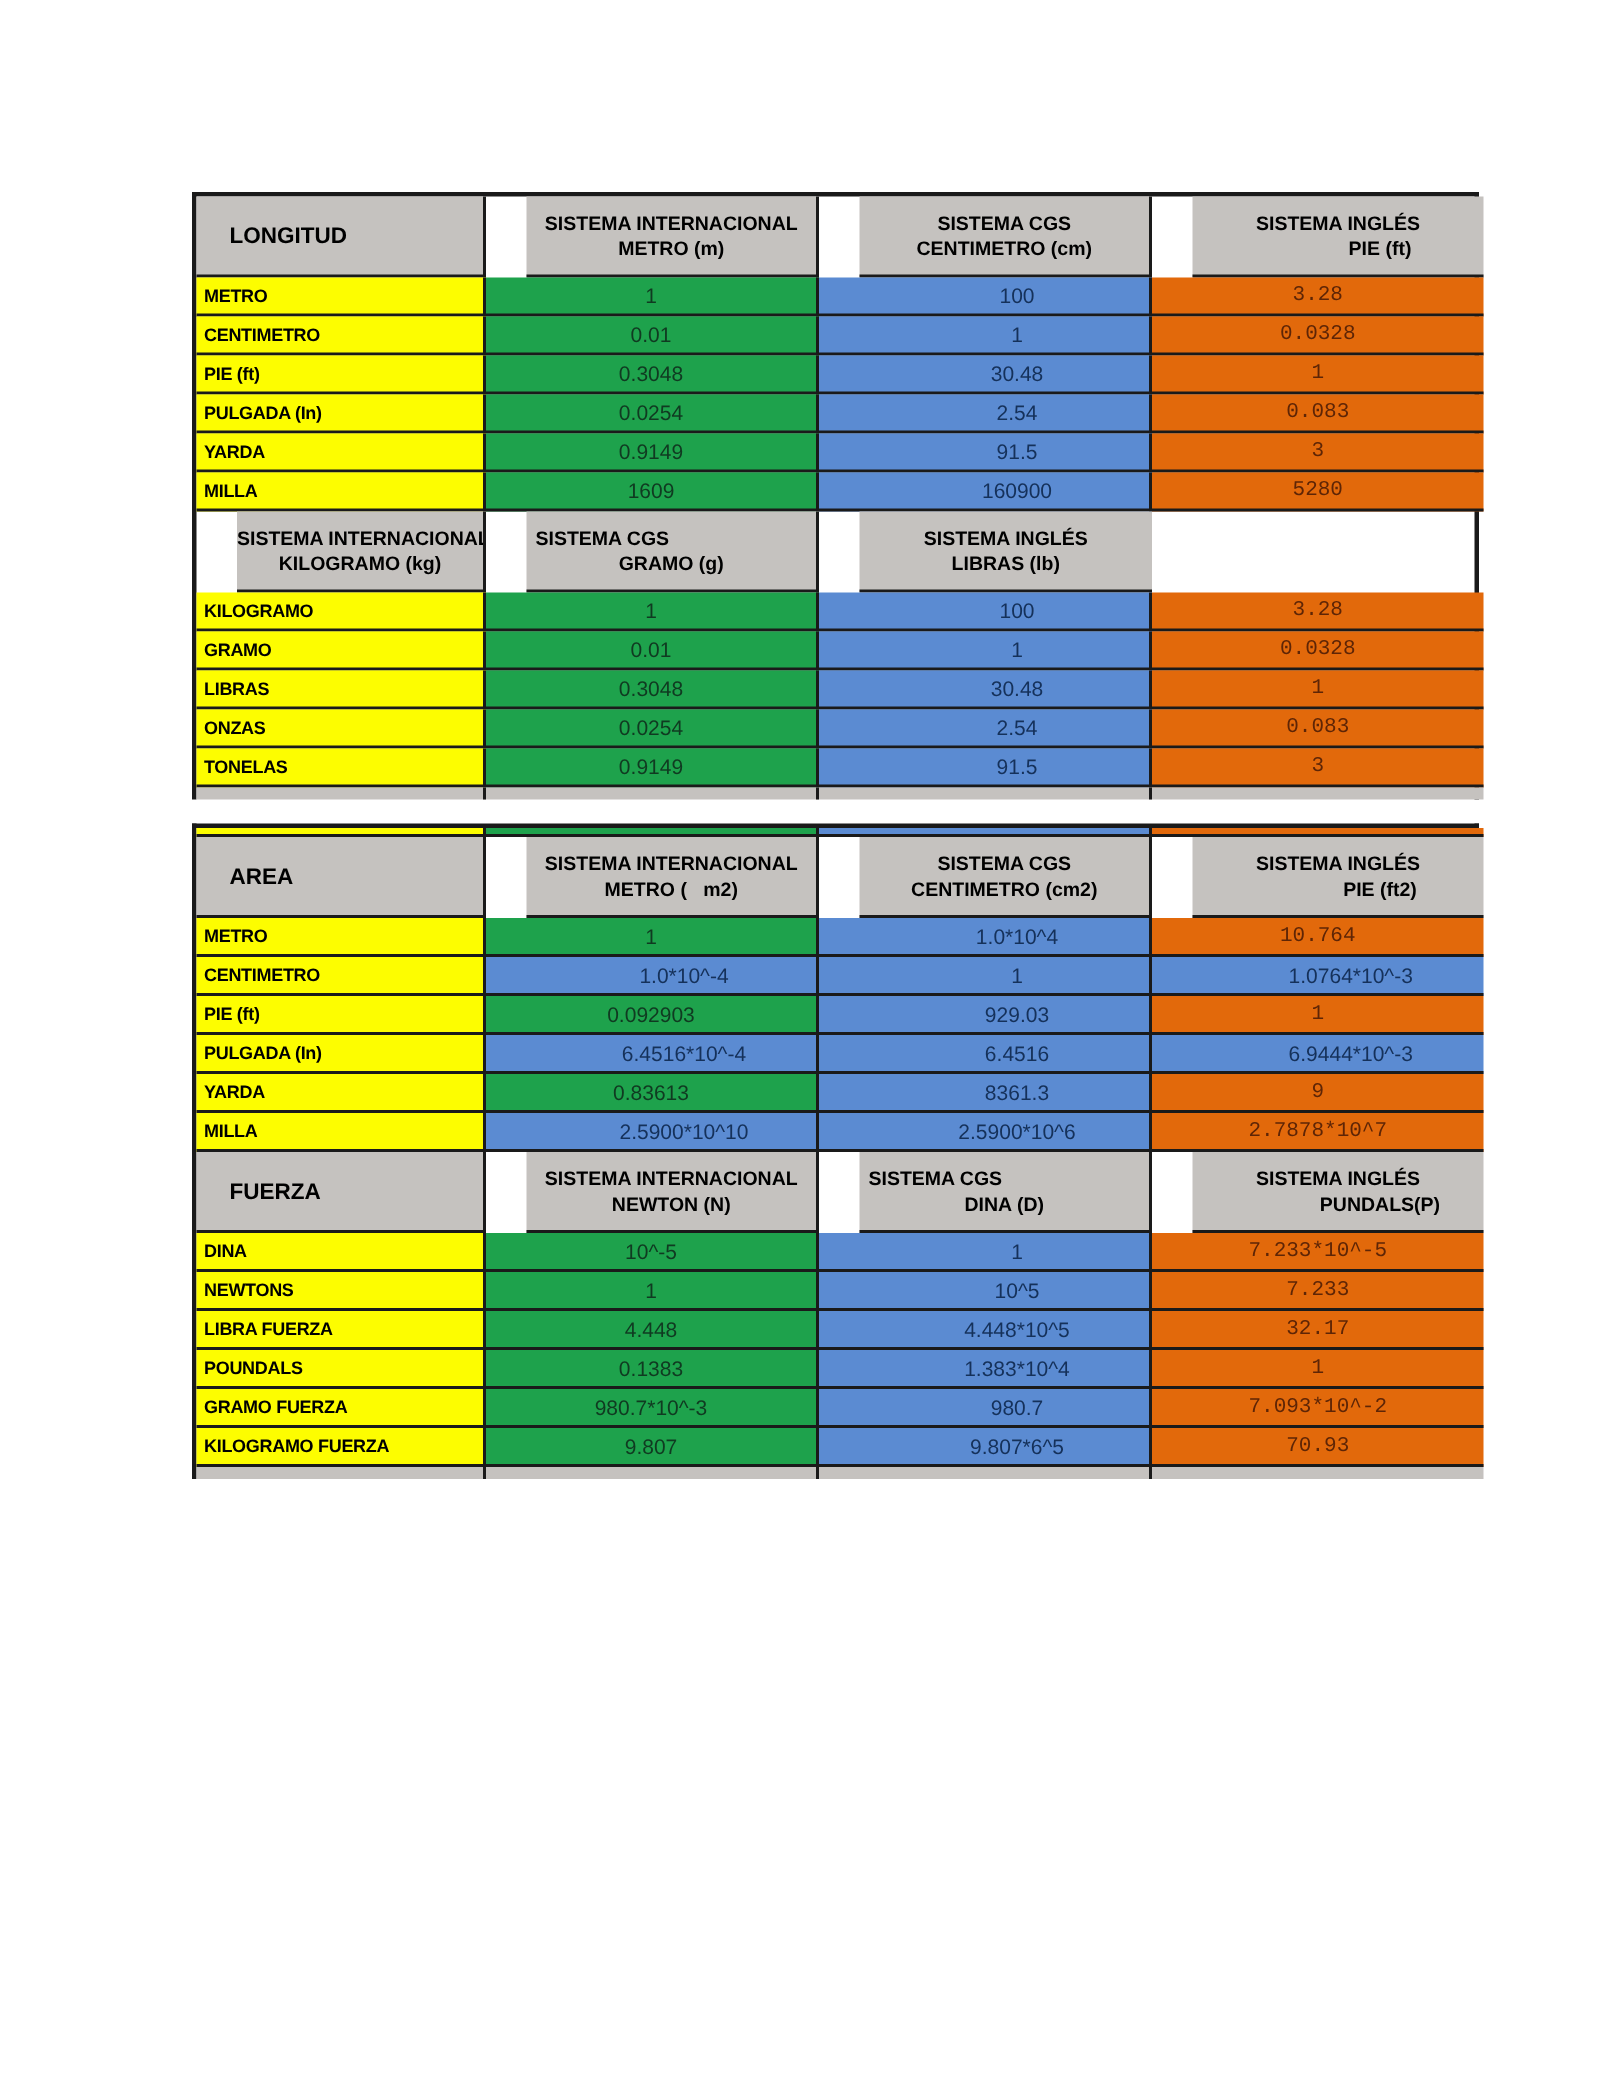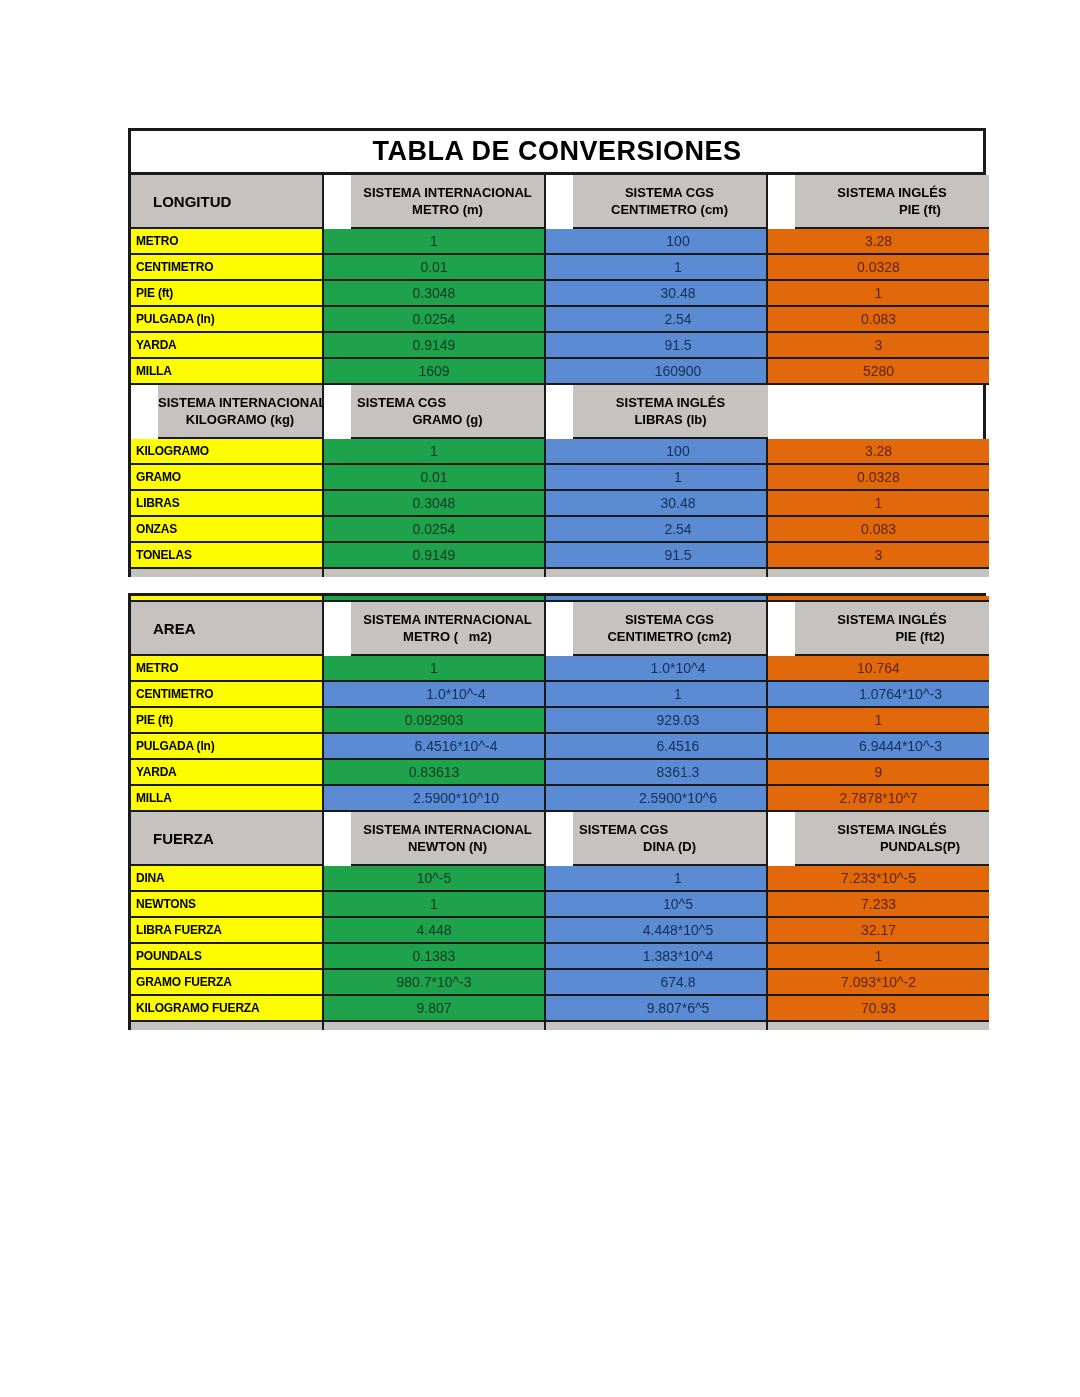--- a/index.html
+++ b/index.html
@@ -34,31 +34,30 @@
   .hline{white-space:pre; display:block; width:100%;}
   .l1.left{text-align:left; padding-left:6px;}
   .row .cell:nth-child(4) .l2{transform:translateX(28px);}
   .label-cell{
     justify-content:flex-start; padding-left:5px; background:var(--yellow);
     font-size:12px; font-weight:600; letter-spacing:-.2px; white-space:nowrap;
   }
   .val{font-size:14px; font-weight:500;}
   .c-green{background:var(--green); color:var(--tg);}
   .c-blue{background:var(--blue); color:var(--tb);padding-left:44px;}
-  .c-orange{background:var(--orange); color:var(--to);}
+  .c-orange{background:var(--orange); color:var(--to);font-family:Liberation Mono, monospace;}
   .strip .cell{height:8px; background:var(--grey); border-bottom:0;}
   .sliver .cell{height:6px; border-bottom:2px solid var(--bc);}
 </style>
 </head>
 <body>
 
 <div class="doc">
 
   <section class="tbl">
-    <div class="title-bar">TABLA DE CONVERSIONES</div>
     <div>
         <div class="row hrow">
           <div class="cell cat-cell">LONGITUD</div>
           <div class="cell hcol">
             <span class="hline l1">SISTEMA INTERNACIONAL</span>
             <span class="hline l2">METRO (m)</span>
           </div>
           <div class="cell hcol">
             <span class="hline l1">SISTEMA CGS</span>
             <span class="hline l2">CENTIMETRO (cm)</span>
@@ -253,21 +252,21 @@
         </div>
         <div class="row drow">
           <div class="cell label-cell">POUNDALS</div>
           <div class="cell val c-green">0.1383</div>
           <div class="cell val c-blue">1.383*10^4</div>
           <div class="cell val c-orange">1</div>
         </div>
         <div class="row drow">
           <div class="cell label-cell">GRAMO FUERZA</div>
           <div class="cell val c-green">980.7*10^-3</div>
-          <div class="cell val c-blue">674.8</div>
+          <div class="cell val c-blue">980.7</div>
           <div class="cell val c-orange">7.093*10^-2</div>
         </div>
         <div class="row drow">
           <div class="cell label-cell">KILOGRAMO FUERZA</div>
           <div class="cell val c-green">9.807</div>
           <div class="cell val c-blue">9.807*6^5</div>
           <div class="cell val c-orange">70.93</div>
         </div>
       </div>
     <div class="row strip">

